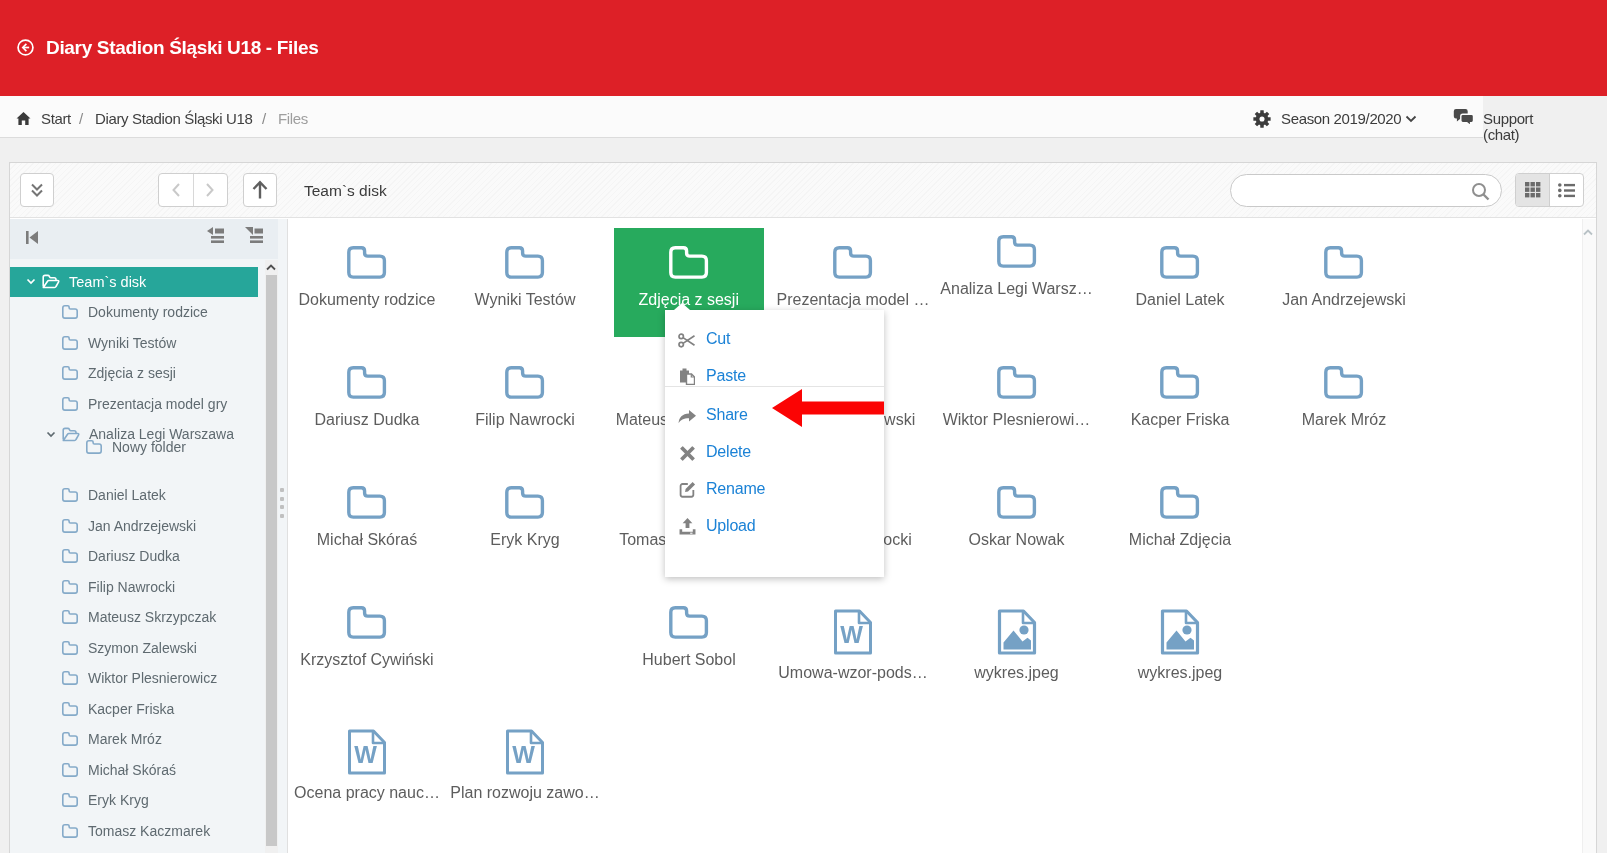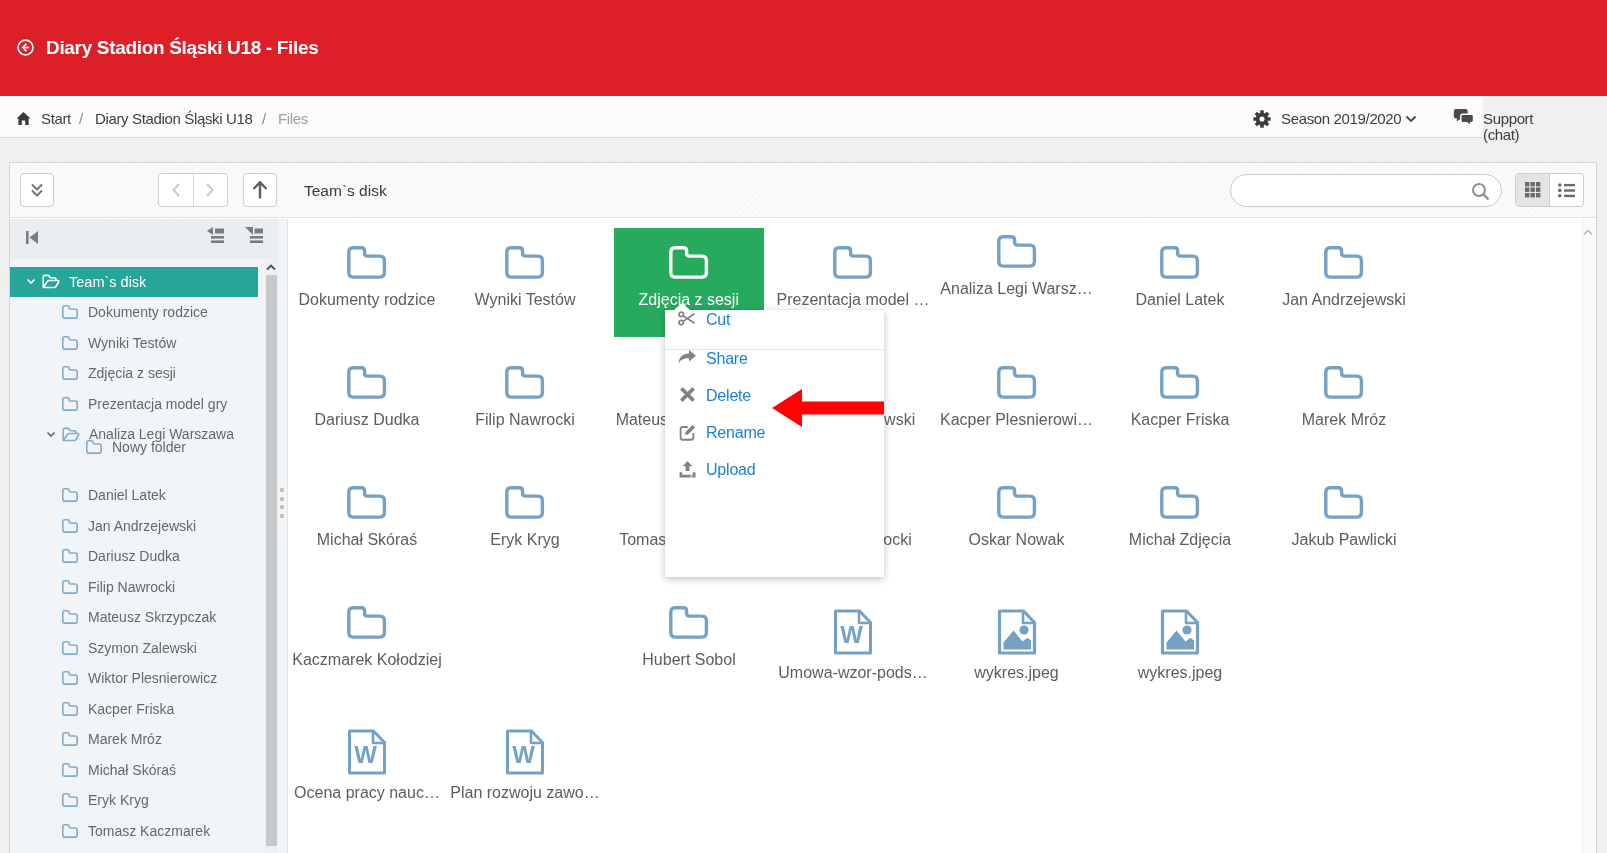--- a/index.html
+++ b/index.html
@@ -14,21 +14,21 @@
 .tree{position:absolute;left:0;top:40px;width:254px;bottom:0;font-size:14px;color:#5f6a70}
 .trow{position:absolute;height:30px;display:flex;align-items:center;white-space:nowrap}
 .sash{position:absolute;top:56px;bottom:0;left:268px;width:9px;background:#f2f5f7}
 .main{position:absolute;left:277px;top:56px;right:0;bottom:0;background:#fff;border-left:1px solid #e0e0e0}
 .cell{position:absolute;width:164px;display:flex;flex-direction:column;align-items:center;font-size:16px;color:#5d5d5d}
 .lbl{margin-top:12px;white-space:nowrap;line-height:18px}
 .flbl{margin-top:9px;white-space:nowrap;line-height:18px}
 .sel{background:#27aa5d;color:#fff}
 .tsel{background:#26a69a;color:#fff}
 .menu{position:absolute;left:665px;top:310px;width:219px;height:267px;background:#fff;box-shadow:0 2px 7px rgba(0,0,0,.25);padding-top:1px;z-index:5}
-.mi{height:37px;display:flex;align-items:flex-start;color:#1b82d6;font-size:16px;letter-spacing:-0.2px}
+.mi{height:37px;display:flex;align-items:flex-end;color:#1b82d6;font-size:16px;letter-spacing:-0.2px}
 .mic{width:18px;margin-left:13px;margin-right:10px;display:flex;justify-content:center}
 .msep{height:1px;background:#e4e4e4;margin:1px 0 0}
 .caret{position:absolute;left:9px;top:-7px;width:0;height:0;border-left:8px solid transparent;border-right:8px solid transparent;border-bottom:7px solid #fff}
 </style></head><body>
 <div class="topbar">
 <svg class="abs" style="left:17px;top:39px" width="17" height="17" viewBox="0 0 19 19" fill="none">
       <circle cx="9.5" cy="9.5" r="8.3" stroke="#fff" stroke-width="1.9"></circle>
       <path d="M10.5 5.5 L6.5 9.5 L10.5 13.5" stroke="#fff" stroke-width="1.9" fill="none"></path>
       <path d="M6.7 9.5 H13.6" stroke="#fff" stroke-width="1.9"></path>
     </svg>
@@ -334,21 +334,21 @@
 <div class="cell" style="left:483.0px;top:147px">
         <svg width="40" height="33" viewBox="0 0 40 33" fill="none">
           <path d="M1.8 26.6 V6.3 Q1.8 1.8 6.3 1.8 H14.4 Q17.6 1.8 17.6 5 V6.9 Q17.6 10.1 20.8 10.1 H32.9 Q37.4 10.1 37.4 14.6 V26.6 Q37.4 31.1 32.9 31.1 H6.3 Q1.8 31.1 1.8 26.6 Z" stroke="#75a1c5" stroke-width="3.4" stroke-linejoin="round"></path>
         </svg>
         <div class="lbl">Szymon Zalewski</div>
       </div>
 <div class="cell" style="left:646.5px;top:147px">
         <svg width="40" height="33" viewBox="0 0 40 33" fill="none">
           <path d="M1.8 26.6 V6.3 Q1.8 1.8 6.3 1.8 H14.4 Q17.6 1.8 17.6 5 V6.9 Q17.6 10.1 20.8 10.1 H32.9 Q37.4 10.1 37.4 14.6 V26.6 Q37.4 31.1 32.9 31.1 H6.3 Q1.8 31.1 1.8 26.6 Z" stroke="#75a1c5" stroke-width="3.4" stroke-linejoin="round"></path>
         </svg>
-        <div class="lbl">Kacper Plesnierowi…</div>
+        <div class="lbl">Wiktor Plesnierowi…</div>
       </div>
 <div class="cell" style="left:810.0px;top:147px">
         <svg width="40" height="33" viewBox="0 0 40 33" fill="none">
           <path d="M1.8 26.6 V6.3 Q1.8 1.8 6.3 1.8 H14.4 Q17.6 1.8 17.6 5 V6.9 Q17.6 10.1 20.8 10.1 H32.9 Q37.4 10.1 37.4 14.6 V26.6 Q37.4 31.1 32.9 31.1 H6.3 Q1.8 31.1 1.8 26.6 Z" stroke="#75a1c5" stroke-width="3.4" stroke-linejoin="round"></path>
         </svg>
         <div class="lbl">Kacper Friska</div>
       </div>
 <div class="cell" style="left:974.0px;top:147px">
         <svg width="40" height="33" viewBox="0 0 40 33" fill="none">
           <path d="M1.8 26.6 V6.3 Q1.8 1.8 6.3 1.8 H14.4 Q17.6 1.8 17.6 5 V6.9 Q17.6 10.1 20.8 10.1 H32.9 Q37.4 10.1 37.4 14.6 V26.6 Q37.4 31.1 32.9 31.1 H6.3 Q1.8 31.1 1.8 26.6 Z" stroke="#75a1c5" stroke-width="3.4" stroke-linejoin="round"></path>
@@ -384,31 +384,25 @@
           <path d="M1.8 26.6 V6.3 Q1.8 1.8 6.3 1.8 H14.4 Q17.6 1.8 17.6 5 V6.9 Q17.6 10.1 20.8 10.1 H32.9 Q37.4 10.1 37.4 14.6 V26.6 Q37.4 31.1 32.9 31.1 H6.3 Q1.8 31.1 1.8 26.6 Z" stroke="#75a1c5" stroke-width="3.4" stroke-linejoin="round"></path>
         </svg>
         <div class="lbl">Oskar Nowak</div>
       </div>
 <div class="cell" style="left:810.0px;top:267px">
         <svg width="40" height="33" viewBox="0 0 40 33" fill="none">
           <path d="M1.8 26.6 V6.3 Q1.8 1.8 6.3 1.8 H14.4 Q17.6 1.8 17.6 5 V6.9 Q17.6 10.1 20.8 10.1 H32.9 Q37.4 10.1 37.4 14.6 V26.6 Q37.4 31.1 32.9 31.1 H6.3 Q1.8 31.1 1.8 26.6 Z" stroke="#75a1c5" stroke-width="3.4" stroke-linejoin="round"></path>
         </svg>
         <div class="lbl">Michał Zdjęcia</div>
       </div>
-<div class="cell" style="left:974.0px;top:267px">
-        <svg width="40" height="33" viewBox="0 0 40 33" fill="none">
-          <path d="M1.8 26.6 V6.3 Q1.8 1.8 6.3 1.8 H14.4 Q17.6 1.8 17.6 5 V6.9 Q17.6 10.1 20.8 10.1 H32.9 Q37.4 10.1 37.4 14.6 V26.6 Q37.4 31.1 32.9 31.1 H6.3 Q1.8 31.1 1.8 26.6 Z" stroke="#75a1c5" stroke-width="3.4" stroke-linejoin="round"></path>
-        </svg>
-        <div class="lbl">Jakub Pawlicki</div>
-      </div>
 <div class="cell" style="left:-3.0px;top:387px">
         <svg width="40" height="33" viewBox="0 0 40 33" fill="none">
           <path d="M1.8 26.6 V6.3 Q1.8 1.8 6.3 1.8 H14.4 Q17.6 1.8 17.6 5 V6.9 Q17.6 10.1 20.8 10.1 H32.9 Q37.4 10.1 37.4 14.6 V26.6 Q37.4 31.1 32.9 31.1 H6.3 Q1.8 31.1 1.8 26.6 Z" stroke="#75a1c5" stroke-width="3.4" stroke-linejoin="round"></path>
         </svg>
-        <div class="lbl">Kaczmarek Kołodziej</div>
+        <div class="lbl">Krzysztof Cywiński</div>
       </div>
 <div class="cell" style="left:319.0px;top:387px">
         <svg width="40" height="33" viewBox="0 0 40 33" fill="none">
           <path d="M1.8 26.6 V6.3 Q1.8 1.8 6.3 1.8 H14.4 Q17.6 1.8 17.6 5 V6.9 Q17.6 10.1 20.8 10.1 H32.9 Q37.4 10.1 37.4 14.6 V26.6 Q37.4 31.1 32.9 31.1 H6.3 Q1.8 31.1 1.8 26.6 Z" stroke="#75a1c5" stroke-width="3.4" stroke-linejoin="round"></path>
         </svg>
         <div class="lbl">Hubert Sobol</div>
       </div>
 <div class="cell" style="left:483.0px;top:390px">
         <svg width="40" height="46" viewBox="0 0 40 46" fill="none">
           <path d="M2.5 2 h24 L37.5 13.5 V44 H2.5 z" stroke="#75a1c5" stroke-width="3" stroke-linejoin="round"></path>
@@ -463,20 +457,31 @@
       <span class="mic">
         <svg width="18" height="15" viewBox="0 0 18 15" fill="none">
           <circle cx="3.2" cy="3.4" r="2.2" stroke="#828282" stroke-width="1.7"></circle>
           <circle cx="3.2" cy="11.6" r="2.2" stroke="#828282" stroke-width="1.7"></circle>
           <path d="M5 4.6 L16.5 12.3 M5 10.4 L16.5 2.7" stroke="#828282" stroke-width="1.7"></path>
           <circle cx="9.8" cy="7.5" r="1" fill="#828282"></circle>
         </svg>
       </span>
       <span>Cut</span>
     </div>
+<div class="mi">
+      <span class="mic">
+        <svg width="16" height="17" viewBox="0 0 16 17">
+          <path d="M1 2.5 h9 v12 h-9 z" fill="#828282"></path>
+          <rect x="3.5" y="0.5" width="4" height="3" fill="#828282"></rect>
+          <path d="M7.5 6 h5 l3 3 v7.5 h-8 z" fill="#fff" stroke="#828282" stroke-width="1.4"></path>
+          <path d="M12.3 6.3 V9 h2.8" fill="none" stroke="#828282" stroke-width="1.2"></path>
+        </svg>
+      </span>
+      <span>Paste</span>
+    </div>
 <div class="msep"></div>
 <div class="mi">
       <span class="mic">
         <svg width="18" height="14" viewBox="0 0 18 14">
           <path d="M11 0 L18 5.8 L11 11.6 V8.2 C5.4 8.2 2.6 9.7 0.6 13.2 C0.9 7.6 4.3 3.8 11 3.5 z" fill="#828282"></path>
         </svg>
       </span>
       <span>Share</span>
     </div>
 <div class="mi">

